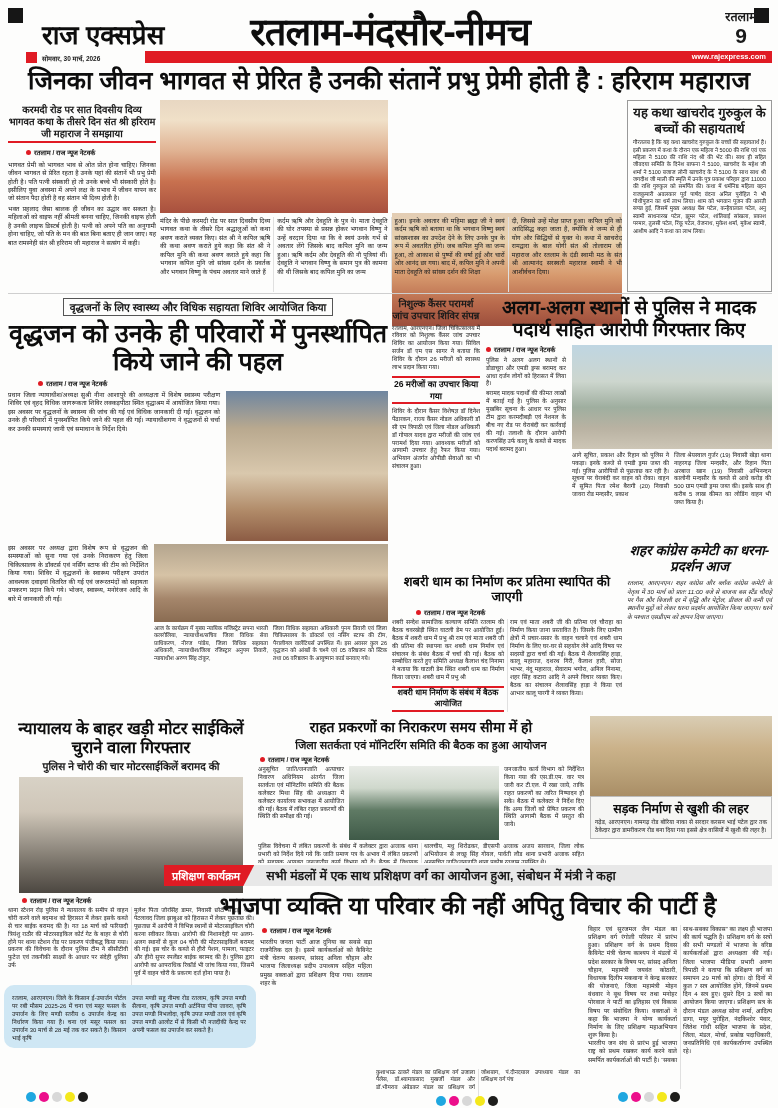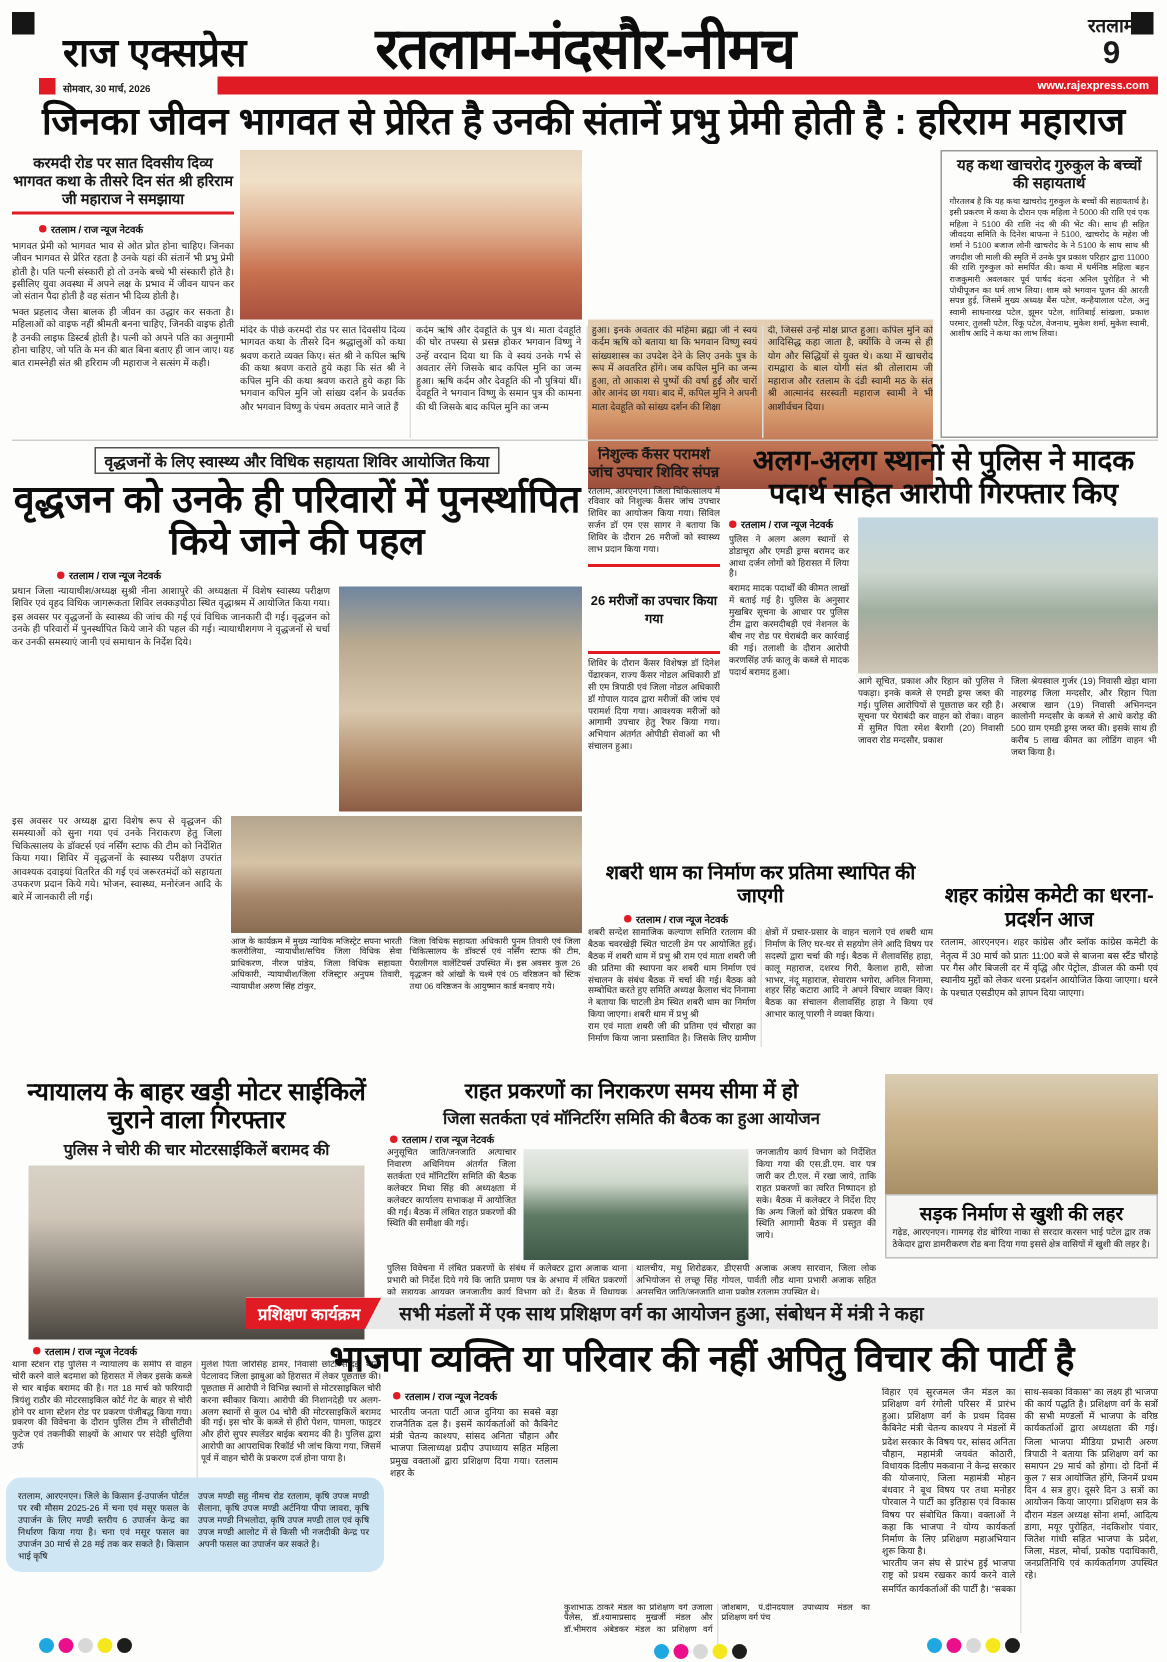--- a/index.html
+++ b/index.html
@@ -8,21 +8,21 @@
   .abs{position:absolute;}
   .b{font-weight:bold;}
   .ctr{text-align:center;}
   .jst{text-align:justify;}
   .body-txt{font-size:6.3px;line-height:1.34;text-align:justify;color:#222;}
   .tiny{font-size:5.9px;line-height:1.34;}
   .byline{display:flex;align-items:center;gap:3px;font-weight:bold;font-size:6.6px;color:#111;}
   .byline .dot{width:5px;height:5px;border-radius:50%;background:#e01b24;flex:0 0 auto;}
   .rule-red{border-bottom:2px solid #e01b24;}
   .pullquote{border-top:2px solid #e01b24;border-bottom:2px solid #e01b24;font-weight:bold;
-             text-align:center;padding:16px 1px;margin:4px 0;color:#111;}
+             text-align:center;padding:0 1px;margin:4px 0;color:#111;}
   .cols2{columns:2;column-gap:6px;column-rule:1px solid #e0e0e0;}
   .cols4{columns:4;column-gap:7px;column-rule:1px solid #e0e0e0;}
   .photo{background:#c9c2b6;position:relative;overflow:hidden;}
   .ph-warm{background:linear-gradient(180deg,#e8d7c2 0%,#f0e0c8 18%,#e0b292 45%,#c8714f 72%,#a8503e 100%);}
   .ph-crowd{background:linear-gradient(180deg,#e3cdb4 0%,#e9d2ae 25%,#d79a6e 55%,#b96a4c 80%,#9c4e3c 100%);}
   .ph-hall{background:linear-gradient(180deg,#6f86a0 0%,#b9a98f 25%,#d9c8ad 55%,#b08a68 80%,#8c5c44 100%);}
   .ph-hall2{background:linear-gradient(180deg,#b4a58e 0%,#d6c3a6 40%,#a58succeed 70%,#8a6c52 100%);background:linear-gradient(180deg,#b4a58e 0%,#d6c3a6 40%,#a5866b 70%,#8a6c52 100%);}
   .ph-police{background:linear-gradient(180deg,#bfd6e2 0%,#cdd6ce 35%,#9fae9f 60%,#b9b2a2 80%,#cdc6b6 100%);}
   .ph-moto{background:linear-gradient(180deg,#d8d2c6 0%,#cfc6b8 30%,#9e978c 55%,#6e685f 80%,#4c4741 100%);}
   .ph-meet{background:linear-gradient(180deg,#e8ebe6 0%,#cfd8cc 30%,#5f7a64 60%,#3f5a48 100%);}
@@ -70,21 +70,21 @@
   <div class="abs photo ph-crowd" style="left:392px;top:100px;width:230px;height:113px;"></div>
 
   <div class="abs cols4 body-txt" style="left:160px;top:217px;width:462px;height:75px;overflow:hidden;">
     <div>मंदिर के पीछे करमदी रोड पर सात दिवसीय दिव्य भागवत कथा के तीसरे दिन श्रद्धालुओं को कथा श्रवण कराते व्यक्त किए। संत श्री ने कपिल ऋषि की कथा श्रवण कराते हुये कहा कि संत श्री ने कपिल मुनि की कथा श्रवण कराते हुये कहा कि भगवान कपिल मुनि जो सांख्य दर्शन के प्रवर्तक और भगवान विष्णु के पंचम अवतार माने जाते हैं</div>
     <div>कर्दम ऋषि और देवहूति के पुत्र थे। माता देवहूति की घोर तपस्या से प्रसन्न होकर भगवान विष्णु ने उन्हें वरदान दिया था कि वे स्वयं उनके गर्भ से अवतार लेंगे जिसके बाद कपिल मुनि का जन्म हुआ। ऋषि कर्दम और देवहूति की नौ पुत्रियां थीं। देवहूति ने भगवान विष्णु के समान पुत्र की कामना की थी जिसके बाद कपिल मुनि का जन्म</div>
     <div>हुआ। इनके अवतार की महिमा ब्रह्मा जी ने स्वयं कर्दम ऋषि को बताया था कि भगवान विष्णु स्वयं सांख्यशास्त्र का उपदेश देने के लिए उनके पुत्र के रूप में अवतरित होंगे। जब कपिल मुनि का जन्म हुआ, तो आकाश से पुष्पों की वर्षा हुई और चारों ओर आनंद छा गया। बाद में, कपिल मुनि ने अपनी माता देवहूति को सांख्य दर्शन की शिक्षा</div>
     <div>दी, जिससे उन्हें मोक्ष प्राप्त हुआ। कपिल मुनि को आदिसिद्ध कहा जाता है, क्योंकि वे जन्म से ही योग और सिद्धियों से युक्त थे। कथा में खाचरोद रामद्वारा के बाल योगी संत श्री तोलाराम जी महाराज और रतलाम के दंडी स्वामी मठ के संत श्री आत्मानंद सरस्वती महाराज स्वामी ने भी आशीर्वचन दिया।</div>
   </div>
 
   <div class="abs boxed" style="left:627px;top:100px;width:145px;height:192px;padding:4px 5px;box-sizing:border-box;">
-    <div class="b ctr" style="font-size:10px;line-height:1.2;margin-bottom:3px;">यह कथा खाचरोद गुरुकुल के बच्चों की सहायतार्थ</div>
+    <div class="b ctr" style="font-size:13px;line-height:1.2;margin-bottom:3px;">यह कथा खाचरोद गुरुकुल के बच्चों की सहायतार्थ</div>
     <div class="tiny jst" style="font-size:5.5px;color:#222;">गौरतलब है कि यह कथा खाचरोद गुरुकुल के बच्चों की सहायतार्थ है। इसी प्रकरण में कथा के दौरान एक महिला ने 5000 की राशि एवं एक महिला ने 5100 की राशि नंद श्री की भेंट की। साथ ही सहित जीवदया समिति के दिनेश बाफना ने 5100, खाचरोद के महेश जी शर्मा ने 5100 बजाज लोनी खाचरोद के ने 5100 के साथ साथ श्री जगदीश जी माली की स्मृति में उनके पुत्र प्रकाश परिहार द्वारा 11000 की राशि गुरुकुल को समर्पित की। कथा में धर्मनिष्ठ महिला बहन राजकुमारी अवलकार पूर्व पार्षद वंदना अनिल पुरोहित ने भी पोथीपूजन का धर्म लाभ लिया। शाम को भगवान पूजन की आरती सपन्न हुई, जिसमें मुख्य अध्यक्ष बैंस पटेल, कन्हैयालाल पटेल, अनु स्वामी साधनारख पटेल, झूमर पटेल, शांतिबाई सांखला, प्रकाश परमार, तुलसी पटेल, रिंकू पटेल, वेजनाथ, मुकेश शर्मा, मुकेश स्वामी, आशीष आदि ने कथा का लाभ लिया।</div>
   </div>
 
   <div class="abs" style="left:8px;top:293px;width:764px;border-top:1px solid #cfcfcf;"></div>
 
   <div class="abs" style="left:8px;top:298px;width:380px;">
     <div class="kicker-box">वृद्धजनों के लिए स्वास्थ्य और विधिक सहायता शिविर आयोजित किया</div>
     <div class="headline ctr" style="font-size:25px;line-height:1.12;margin-top:3px;">वृद्धजन को उनके ही परिवारों में पुनर्स्थापित किये जाने की पहल</div>
     <div class="byline" style="margin:4px 0 3px 30px;">
         <span class="dot"></span>
@@ -135,25 +135,26 @@
   </div>
 
   <div class="abs" style="left:392px;top:575px;width:230px;height:160px;overflow:hidden;">
     <div class="headline ctr" style="font-size:13px;line-height:1.15;">शबरी धाम का निर्माण कर प्रतिमा स्थापित की जाएगी</div>
     <div class="byline" style="margin:3px 0 2px 24px;">
         <span class="dot"></span>
         <span>रतलाम / राज न्यूज नेटवर्क</span>
       </div>
     <div class="cols2 tiny jst">
       <div>शबरी सन्देश सामाजिक कल्याण समिति रतलाम की बैठक चवरखेड़ी स्थित घाटली डेम पर आयोजित हुई। बैठक में शबरी धाम में प्रभु श्री राम एवं माता शबरी जी की प्रतिमा की स्थापना कर शबरी धाम निर्माण एवं संचालन के संबंध बैठक में चर्चा की गई। बैठक को सम्बोधित करते हुए समिति अध्यक्ष कैलाश चंद निनामा ने बताया कि घाटली डेम स्थित शबरी धाम का निर्माण किया जाएगा। शबरी धाम में प्रभु श्री</div>
+      <div class="pullquote" style="font-size:8px;">शबरी धाम निर्माण के संबंध में बैठक आयोजित</div>
       <div>राम एवं माता शबरी जी की प्रतिमा एवं चौराहा का निर्माण किया जाना प्रस्तावित है। जिसके लिए ग्रामीण क्षेत्रों में प्रचार-प्रसार के वाहन चलाने एवं शबरी धाम निर्माण के लिए घर-घर से सहयोग लेने आदि विषय पर सदस्यों द्वारा चर्चा की गई। बैठक में शैलावसिंह हाड़ा, कालू महाराज, दशरथ गिरी, कैलाश हारी, सोजा भाभर, नंदू महाराज, सेवाराम भगोरा, अनिल निनामा, शहर सिंह कटारा आदि ने अपने विचार व्यक्त किए। बैठक का संचालन शैलावसिंह हाड़ा ने किया एवं आभार कालू पारगी ने व्यक्त किया।</div>
     </div>
   </div>
 
-  <div class="abs" style="left:627px;top:589px;width:145px;height:160px;">
+  <div class="abs" style="left:627px;top:543px;width:145px;height:160px;font-style:italic;">
     <div class="headline ctr" style="font-size:13.5px;line-height:1.2;">शहर कांग्रेस कमेटी का धरना-प्रदर्शन आज</div>
     <div class="tiny jst" style="margin-top:4px;font-size:6.2px;">रतलाम, आरएनएन। शहर कांग्रेस और ब्लॉक कांग्रेस कमेटी के नेतृत्व में 30 मार्च को प्रातः 11:00 बजे से बाजना बस स्टैंड चौराहे पर गैस और बिजली दर में वृद्धि और पेट्रोल, डीजल की कमी एवं स्थानीय मुद्दों को लेकर धरना प्रदर्शन आयोजित किया जाएगा। धरने के पश्चात एसडीएम को ज्ञापन दिया जाएगा।</div>
   </div>
 
   <div class="abs" style="left:8px;top:719px;width:246px;">
     <div class="headline ctr" style="font-size:16.5px;line-height:1.15;">न्यायालय के बाहर खड़ी मोटर साईकिलें चुराने वाला गिरफ्तार</div>
     <div class="b ctr" style="font-size:10.5px;margin-top:2px;">पुलिस ने चोरी की चार मोटरसाईकिलें बरामद की</div>
     <div class="photo ph-moto" style="width:224px;height:116px;margin:4px auto 3px auto;"></div>
     <div class="byline" style="margin:0 0 2px 14px;">
         <span class="dot"></span>

